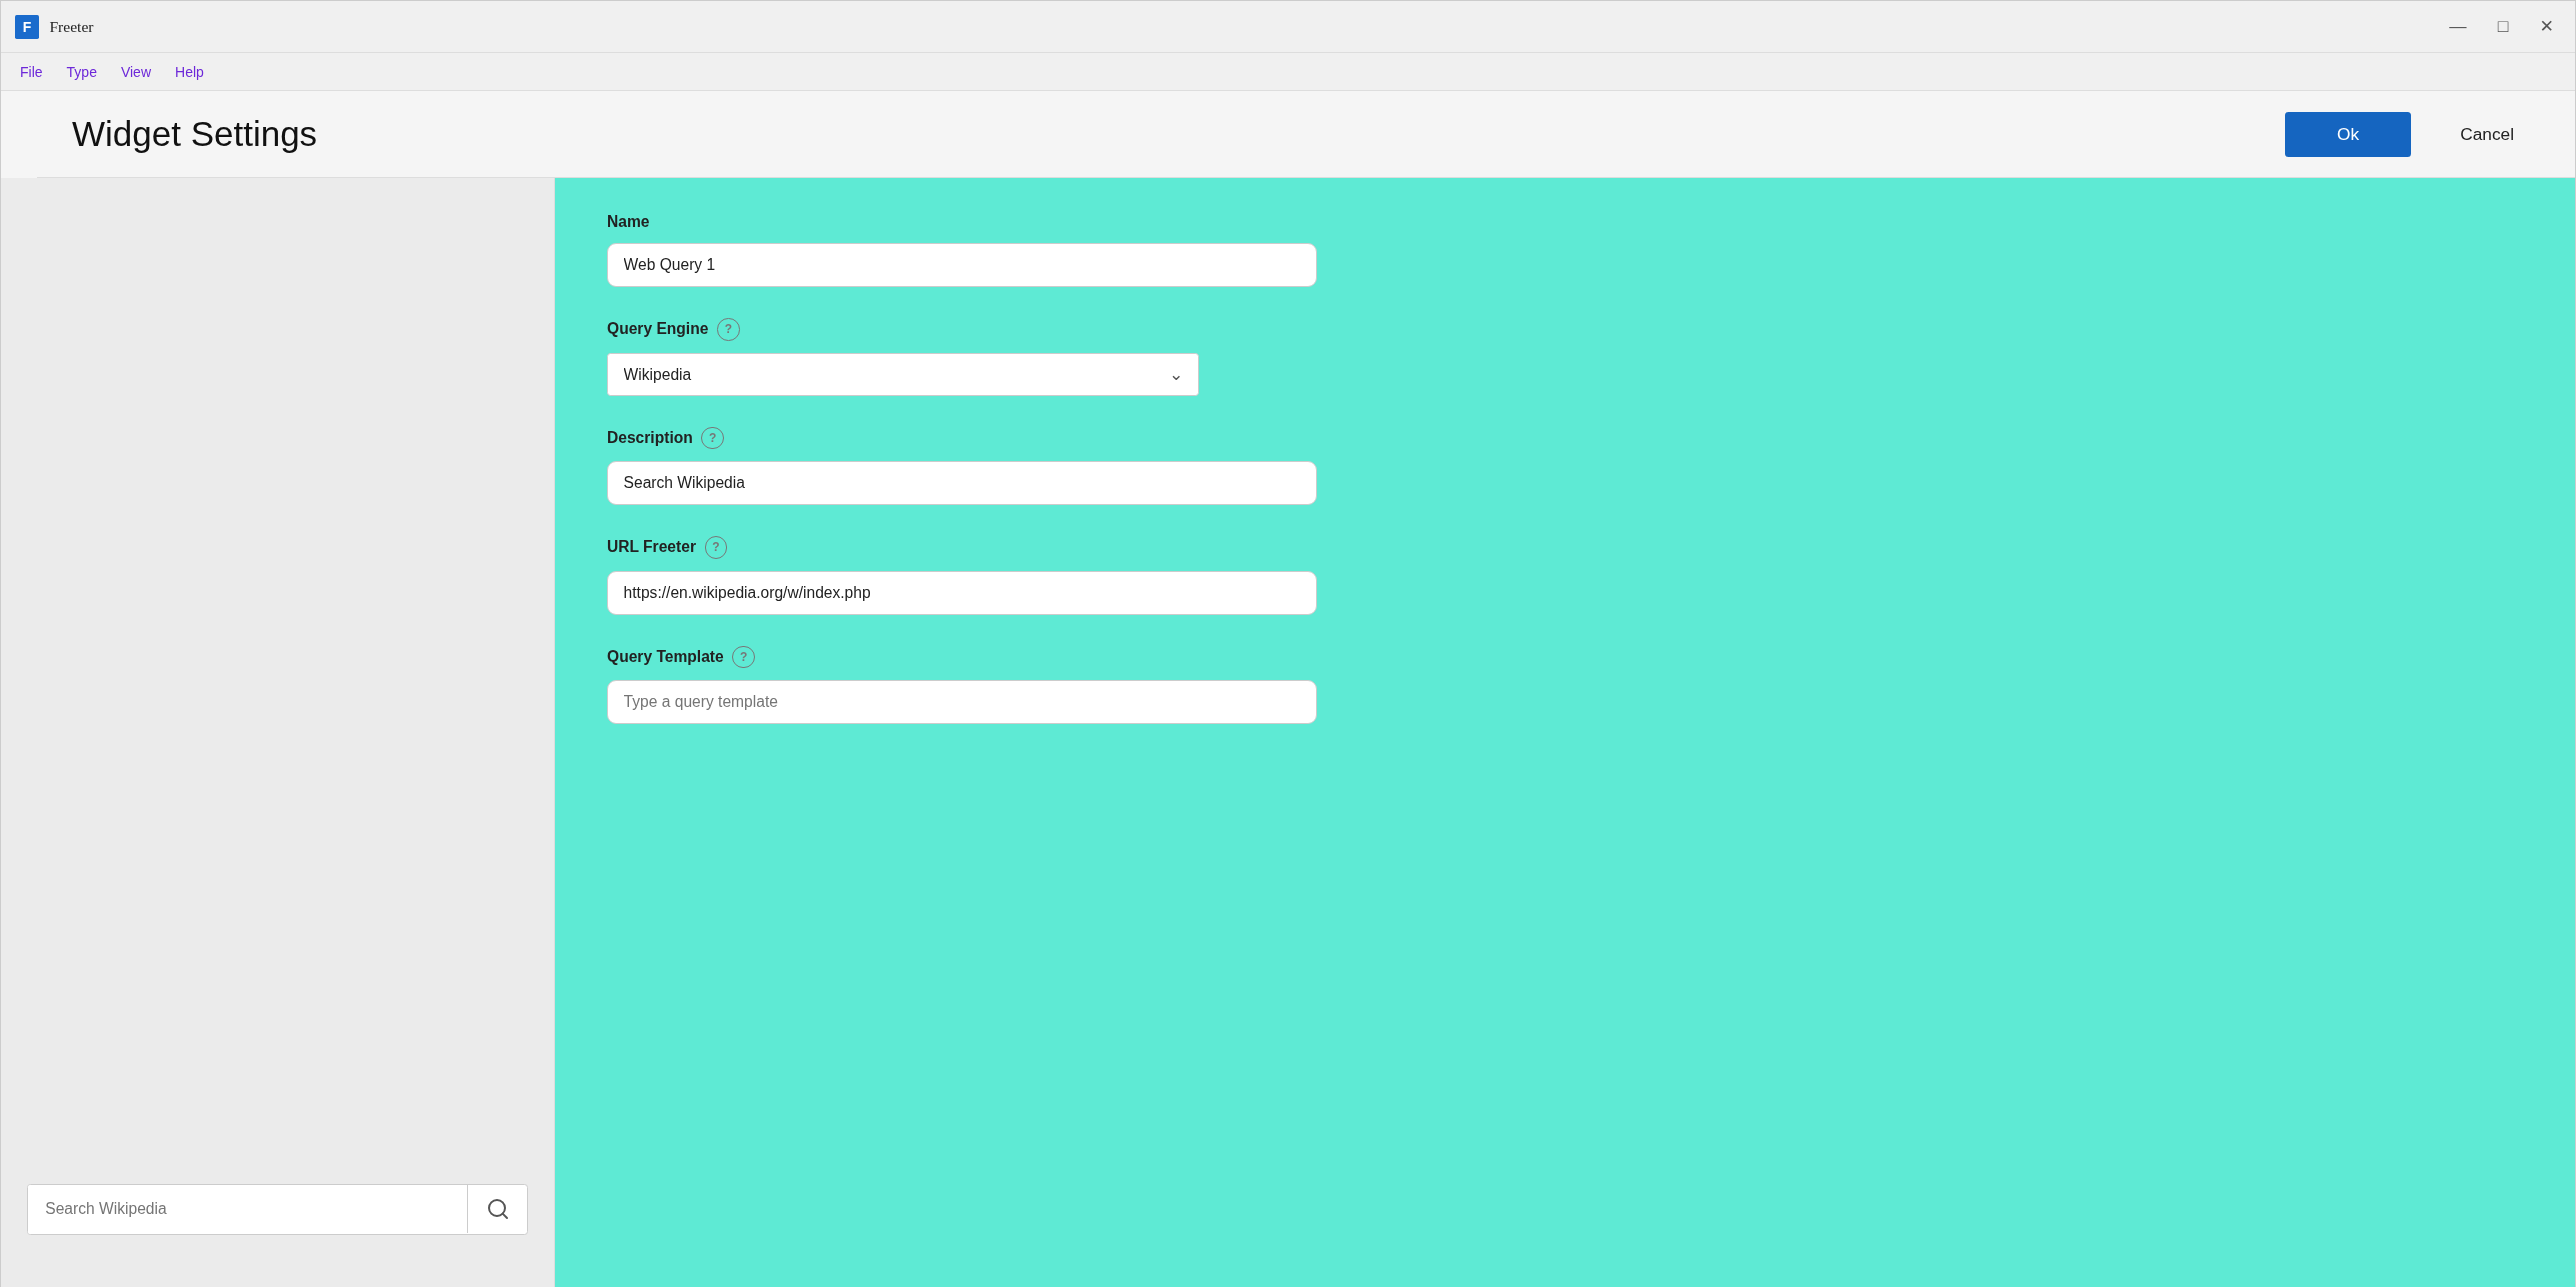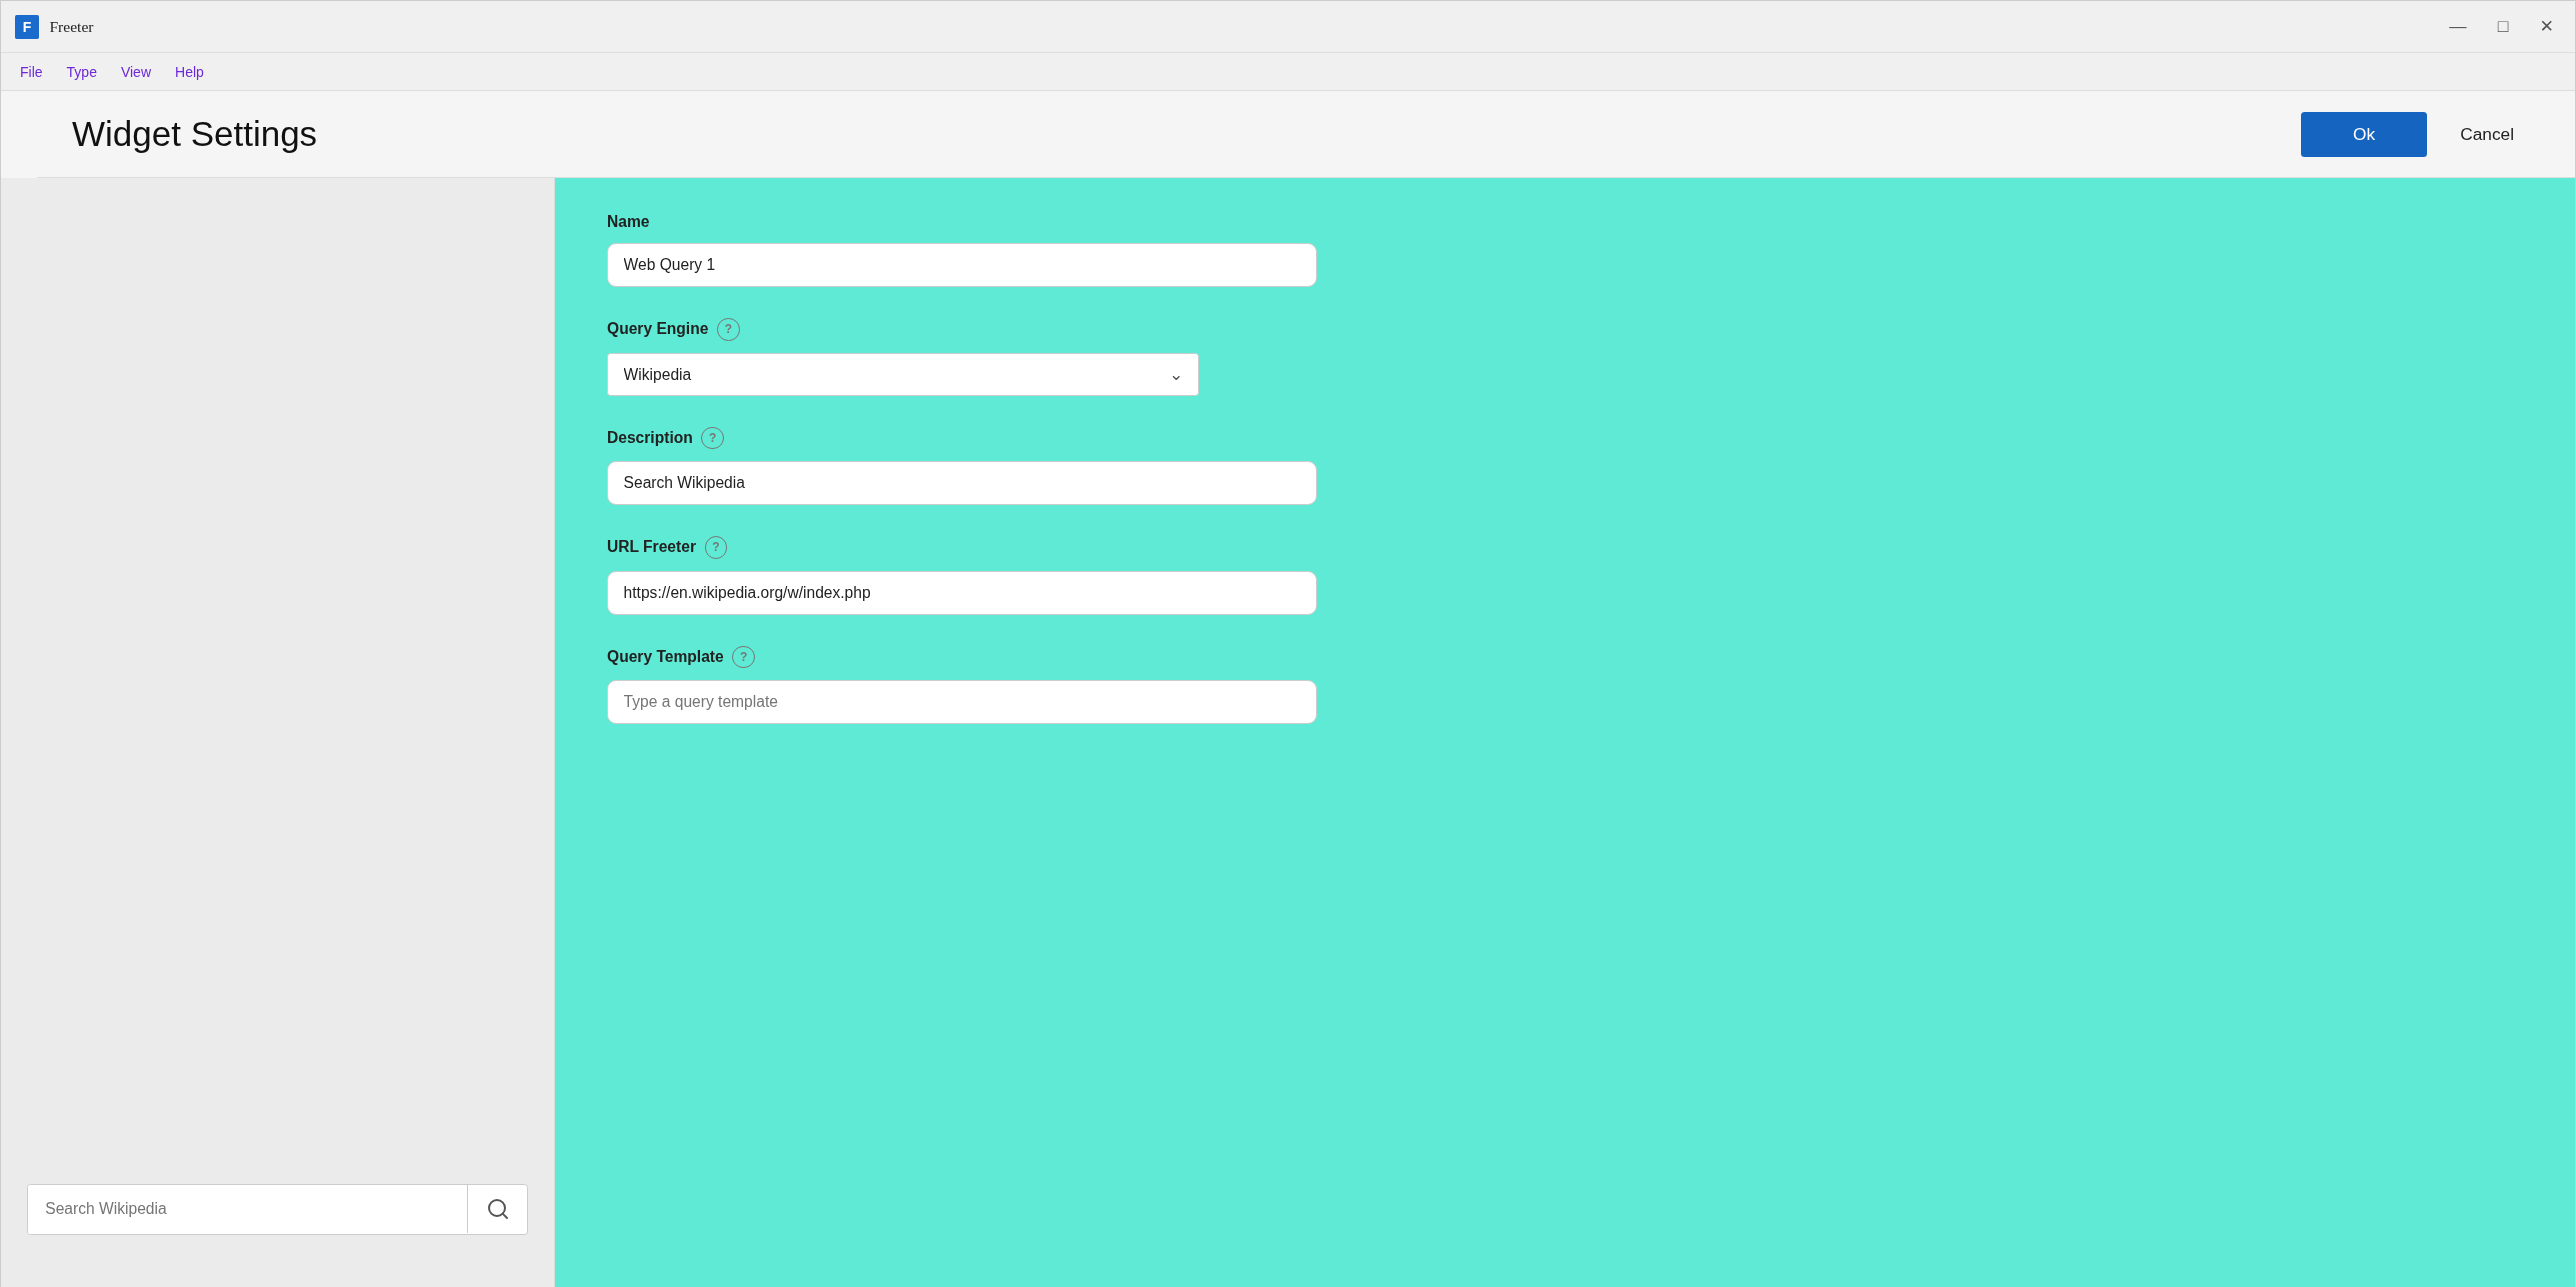--- a/index.html
+++ b/index.html
@@ -108,21 +108,21 @@
     }
 
     .page-title-text {
       font-size: 35px;
       font-weight: 300;
       color: #111;
     }
 
     .header-actions {
       display: flex;
-      gap: 7px;
+      gap: 23px;
       align-items: center;
     }
 
     .btn-ok {
       background: #1565c0;
       color: white;
       border: none;
       padding: 12px 52px;
       font-size: 17.3px;
       border-radius: 3.5px;

